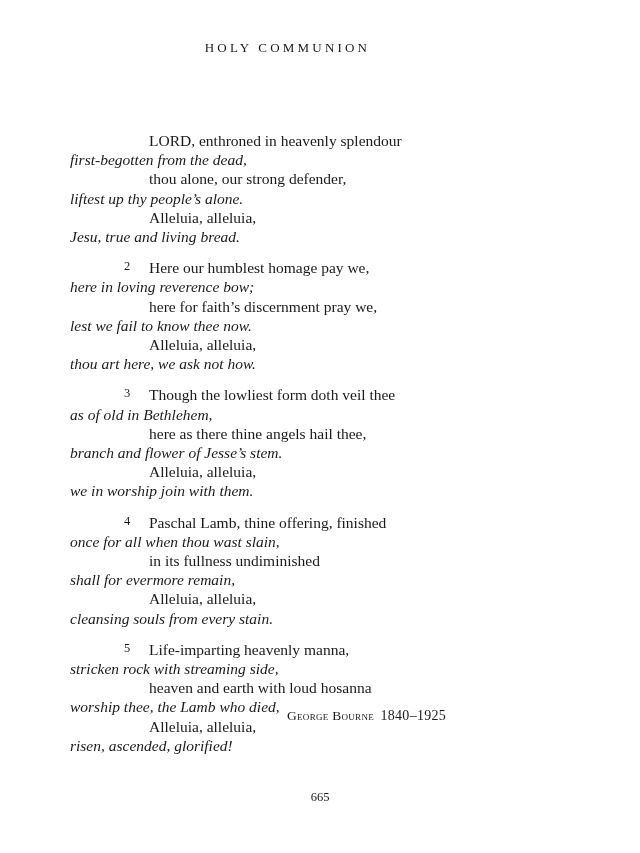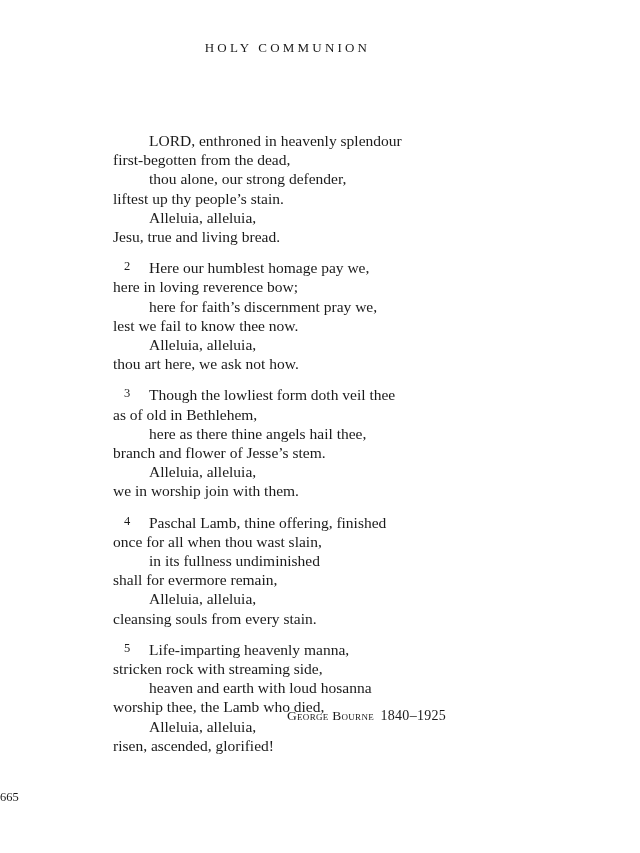--- a/index.html
+++ b/index.html
@@ -5,38 +5,38 @@
   html, body { margin:0; padding:0; background:#ffffff; }
   body { width:640px; height:853px; position:relative; overflow:hidden;
          font-family:"Liberation Serif","DejaVu Serif",serif; color:#1a1a1a; }
   .header { position:absolute; top:40px; left:0; width:575px; text-align:center;
             font-size:13px; letter-spacing:3.2px; }
   .hymn { position:absolute; top:131px; left:0; width:640px; }
   .verse { position:relative; margin-bottom:12px; }
   .vnum { position:absolute; left:124px; top:1px; font-size:12.5px; }
   .line { font-size:15.5px; line-height:19.2px; white-space:nowrap; }
   .l0 { padding-left:149px; }
-  .l1 { padding-left:113px; }
+  .l1 { padding-left:70px;font-style:italic; }
   .author { position:absolute; top:708px; left:287px; font-size:12.5px; letter-spacing:0.3px; }
   .author .sc { font-variant:small-caps; font-size:13.5px; }
   .author .yrs { font-size:14px; margin-left:3px; }
-  .pagenum { position:absolute; top:790px; left:0; width:640px; text-align:left; font-size:12.5px; }
+  .pagenum { position:absolute; top:790px; left:0; width:640px; text-align:center; font-size:12.5px; }
 </style>
 </head>
 <body>
 
 <div class="header">HOLY COMMUNION</div>
 
 <div class="hymn">
 
   <div class="verse">
     <div class="line l0">LORD, enthroned in heavenly splendour</div>
     <div class="line l1">first-begotten from the dead,</div>
     <div class="line l0">thou alone, our strong defender,</div>
-    <div class="line l1">liftest up thy people’s stain.</div>
+    <div class="line l1">liftest up thy people’s alone.</div>
     <div class="line l0">Alleluia, alleluia,</div>
     <div class="line l1">Jesu, true and living bread.</div>
   </div>
 
   <div class="verse">
     <span class="vnum">2</span>
     <div class="line l0">Here our humblest homage pay we,</div>
     <div class="line l1">here in loving reverence bow;</div>
     <div class="line l0">here for faith’s discernment pray we,</div>
     <div class="line l1">lest we fail to know thee now.</div>

